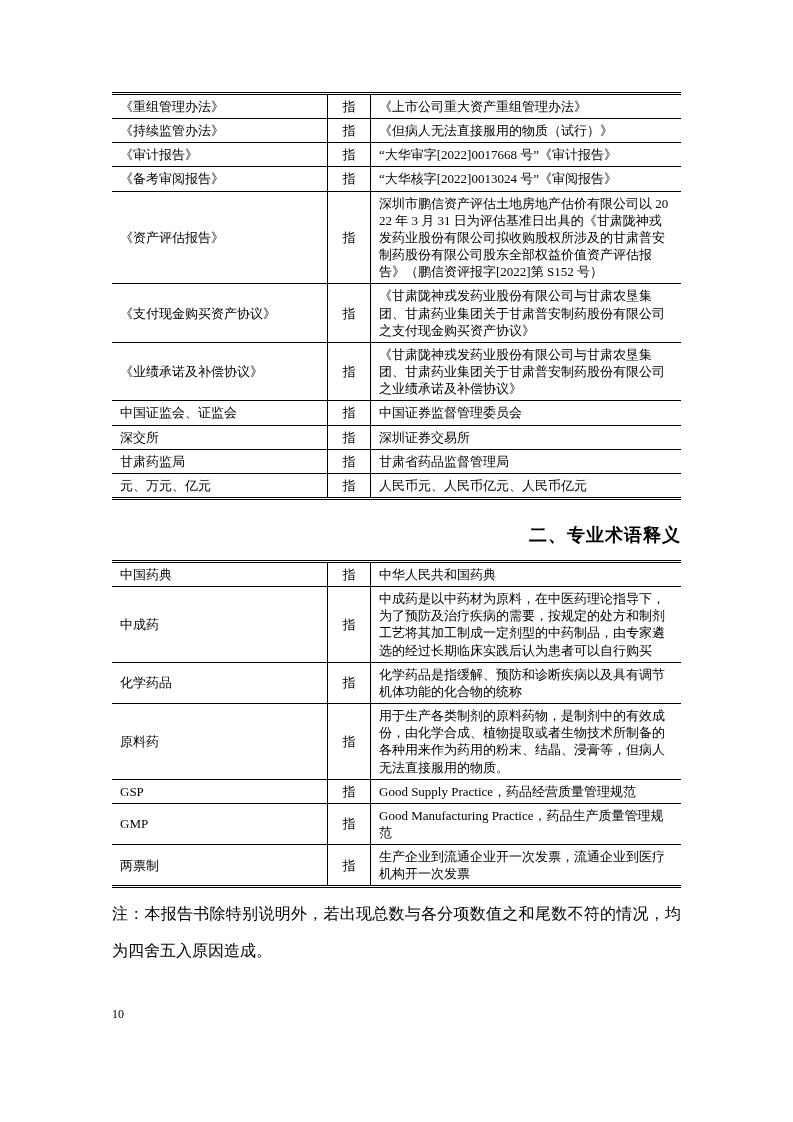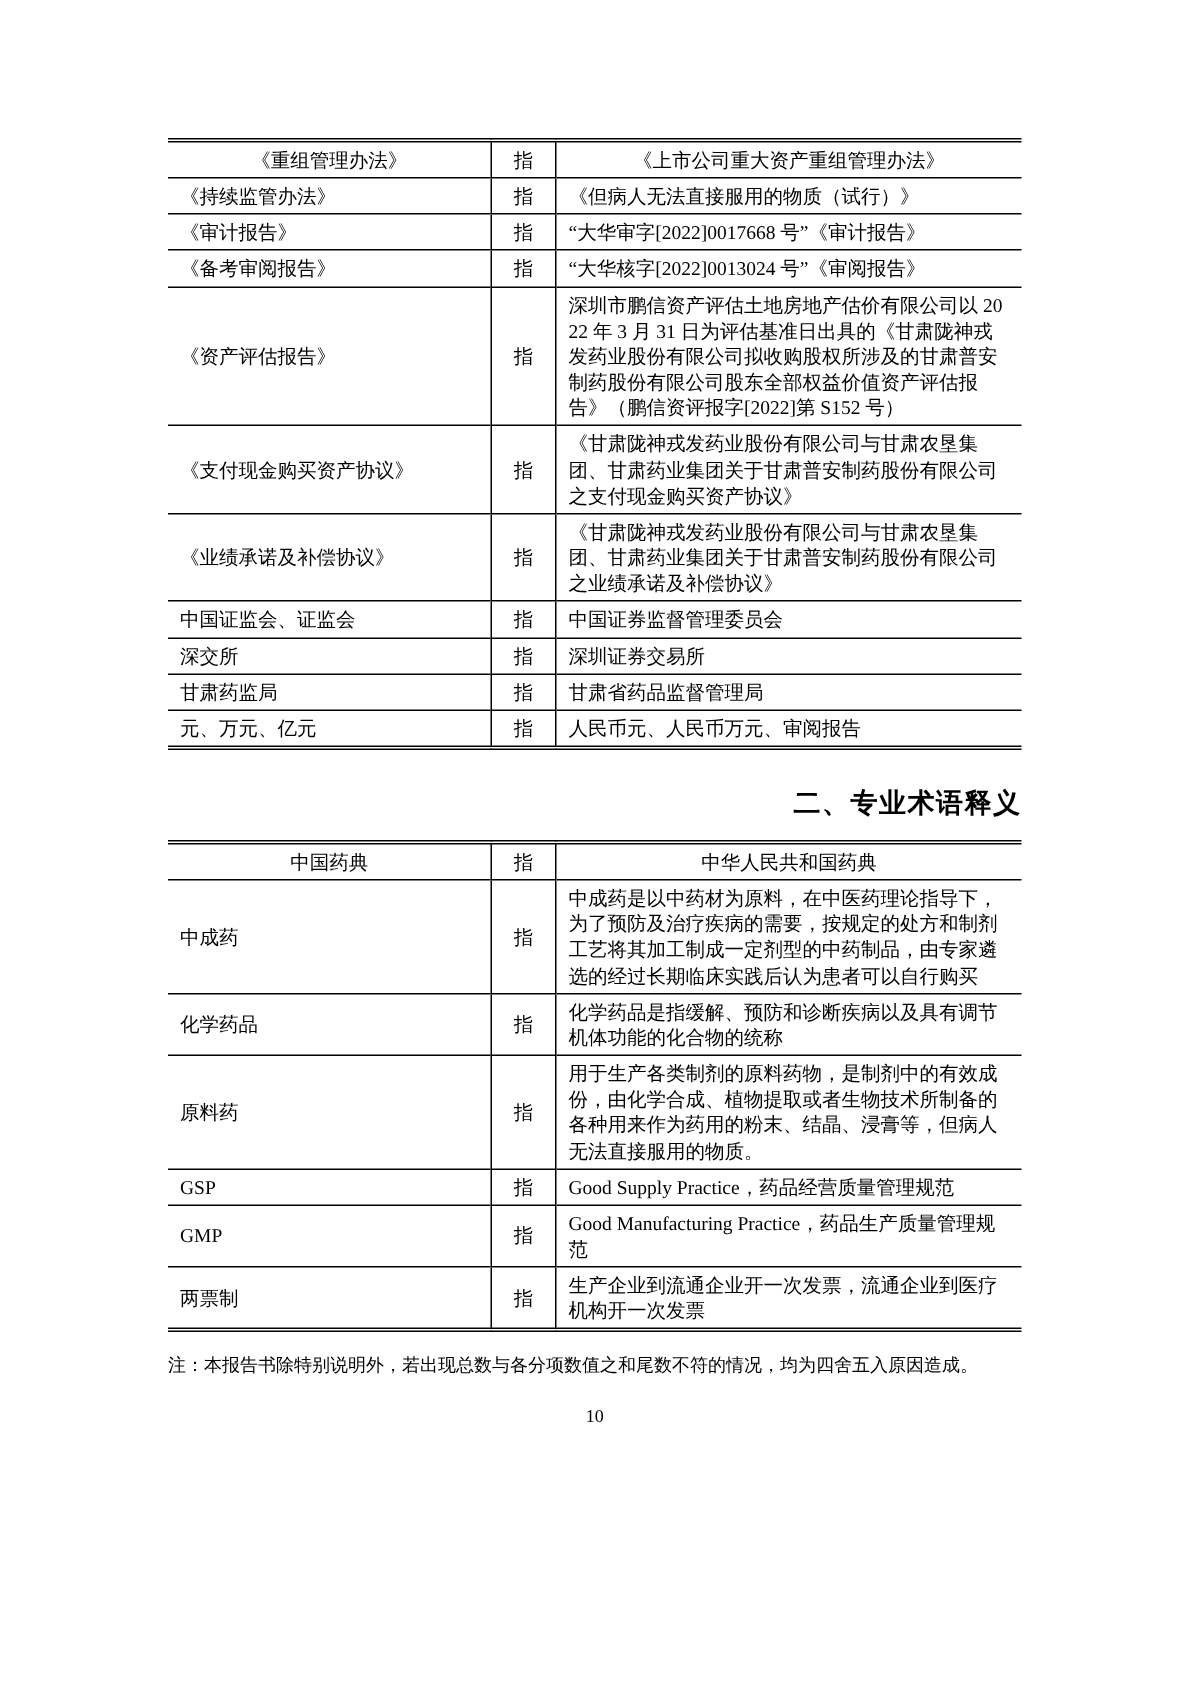--- a/index.html
+++ b/index.html
@@ -31,21 +31,20 @@
   }
   table.def-table td {
     border-top: 1px solid #000;
     vertical-align: middle;
     padding: 3px 8px;
     line-height: 1.32;
     word-break: break-all;
   }
   table.def-table tr:first-child td {
     border-top: none;
-    text-align: center;
   }
   td.term {
     width: 199px;
     padding-left: 10px;
   }
   td.zhi {
     width: 26px;
     border-left: 1px solid #000;
     border-right: 1px solid #000;
     text-align: center;
@@ -56,28 +55,29 @@
   }
   h2.section-heading {
     font-family: "Liberation Sans", sans-serif;
     font-size: 18px;
     font-weight: bold;
     margin: 23px 0 13px 0;
     letter-spacing: 1px;
     text-align: right;
   }
   p.footnote {
-    font-size: 12px;
+    font-size: 16px;
     line-height: 2.3;
     margin: 9px 0 4px 0;
     text-align: justify;
+    font-family: Liberation Mono, monospace;
   }
   .page-number {
-    margin-top: 12px;
-    text-align: center;
+    margin-top: 36px;
+    text-align: left;
     font-size: 12px;
   }
 </style>
 </head>
 <body>
 
 <div class="page">
 
   <table class="def-table">
     <tbody>
@@ -127,21 +127,21 @@
           <td class="def">深圳证券交易所</td>
         </tr>
         <tr>
           <td class="term">甘肃药监局</td>
           <td class="zhi">指</td>
           <td class="def">甘肃省药品监督管理局</td>
         </tr>
         <tr>
           <td class="term">元、万元、亿元</td>
           <td class="zhi">指</td>
-          <td class="def">人民币元、人民币万元、审阅报告</td>
+          <td class="def">人民币元、人民币亿元、人民币亿元</td>
         </tr>
       </tbody>
   </table>
 
   <h2 class="section-heading">二、专业术语释义</h2>
 
   <table class="def-table">
     <tbody>
         <tr>
           <td class="term">中国药典</td>

